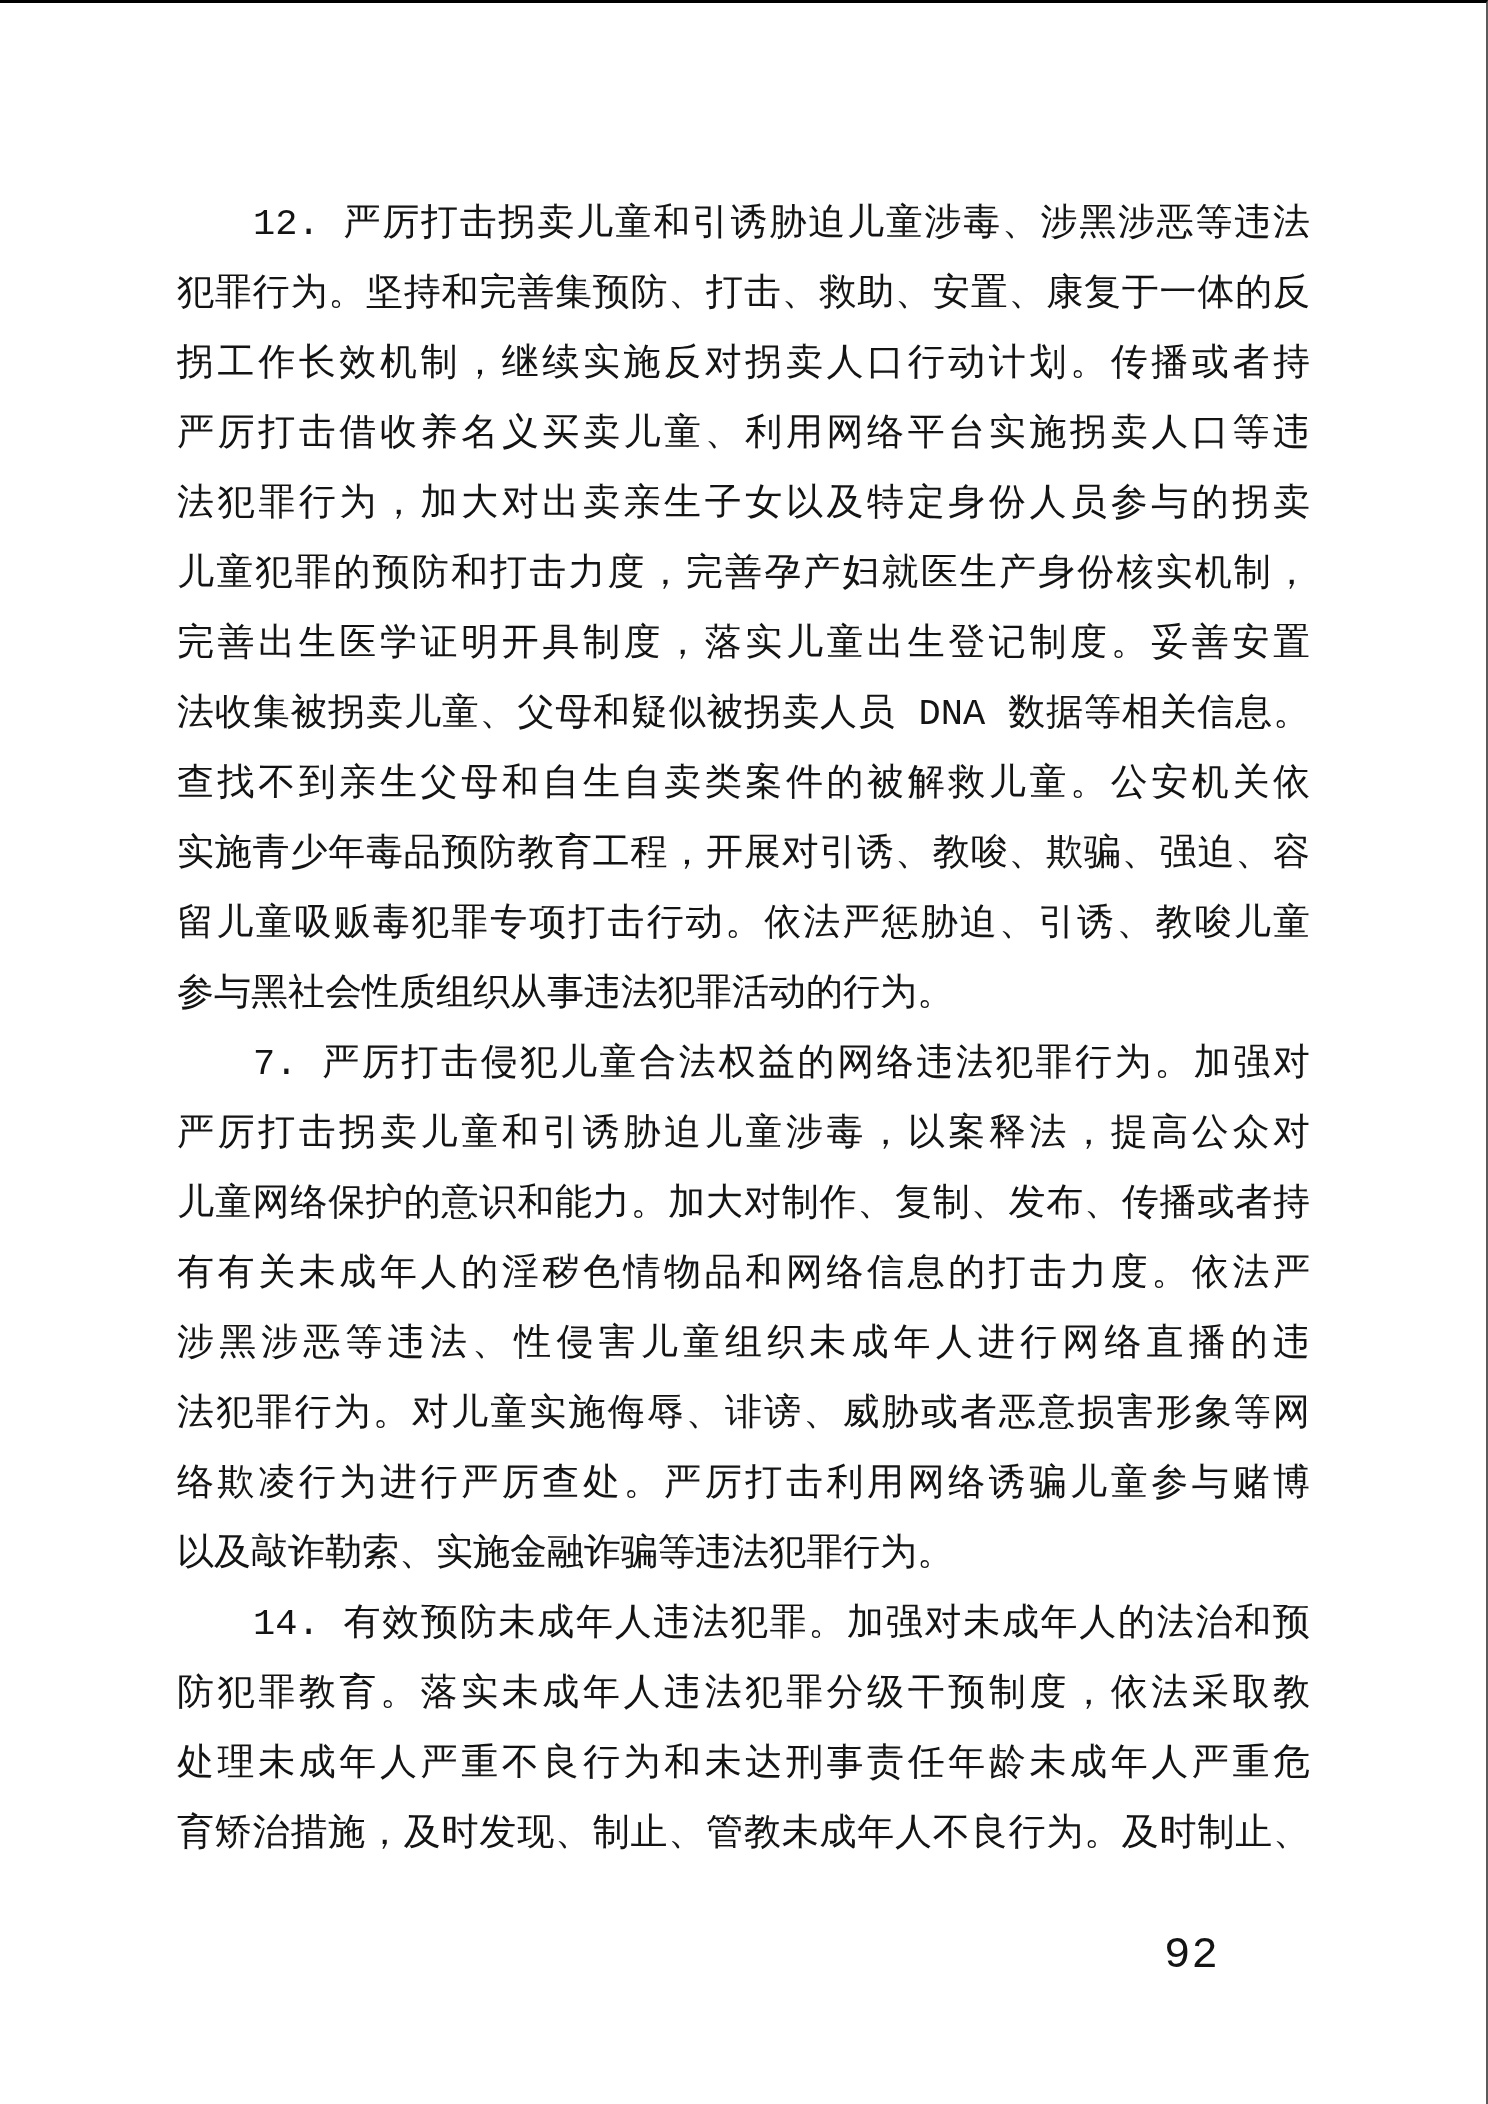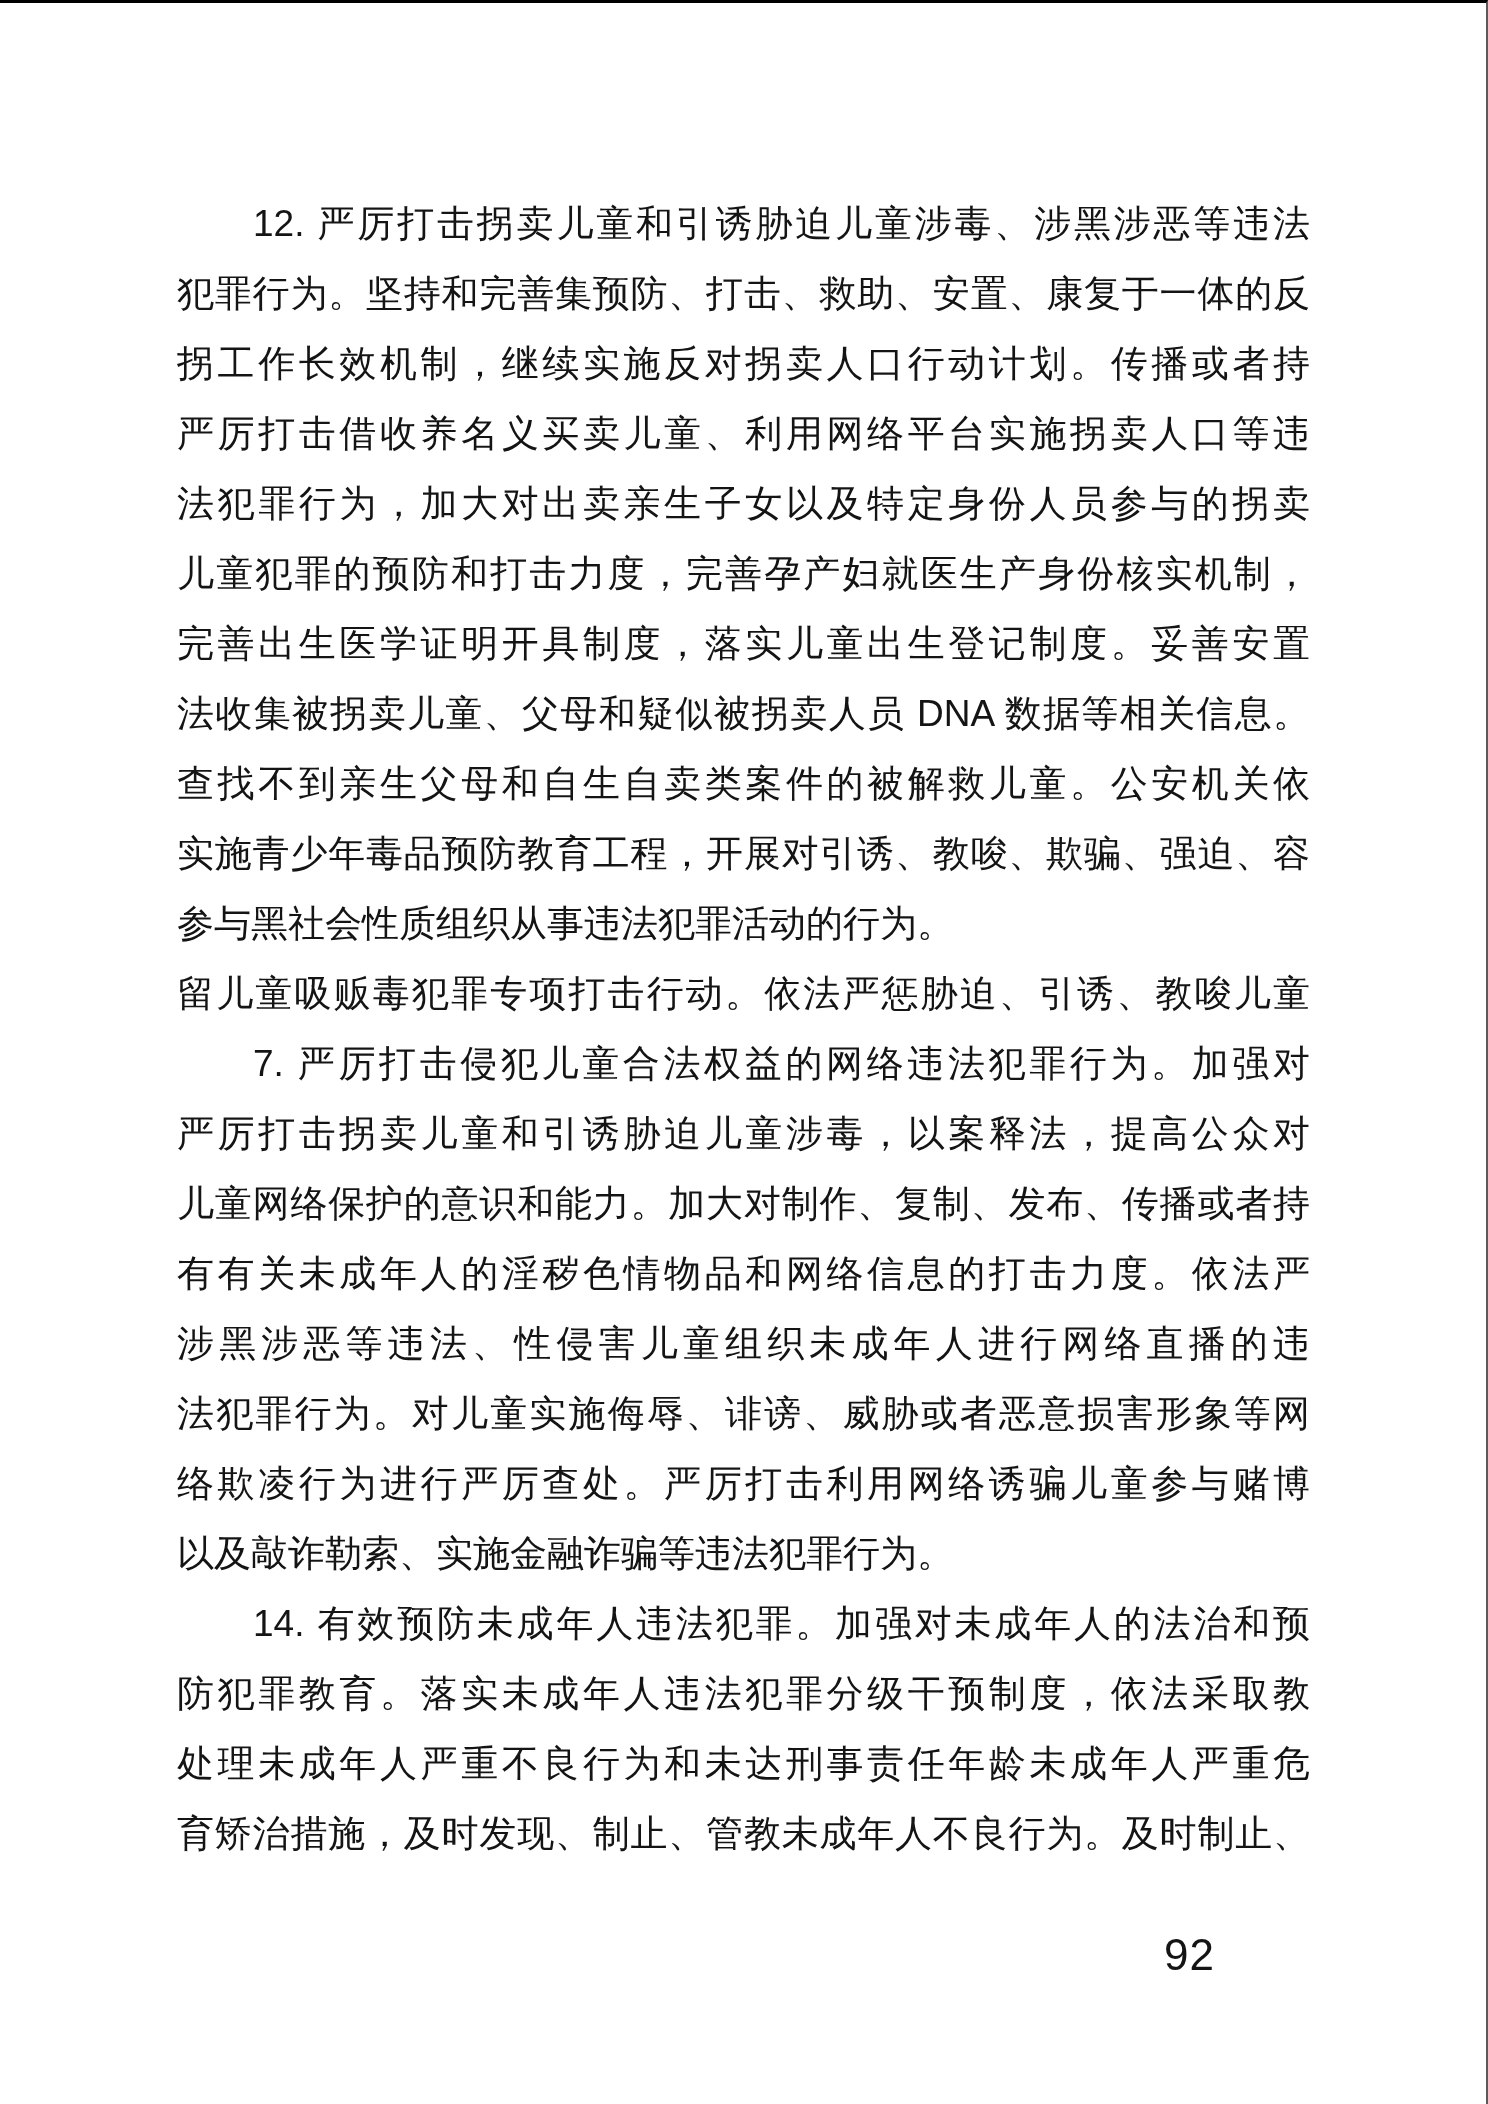--- a/index.html
+++ b/index.html
@@ -9,21 +9,21 @@
   }
   .page {
     position: relative;
     width: 1488px;
     height: 2104px;
     background: #ffffff;
     box-sizing: border-box;
     border-top: 3px solid #000000;
     border-right: 2px solid #5a5a5a;
     overflow: hidden;
-    font-family: Liberation Sans, sans-serif;
+    font-family: Liberation Mono, monospace;
   }
   .textblock {
     position: absolute;
     left: 177px;
     top: 186px;
     width: 1133px;
     color: #141414;
     font-size: 37px;
   }
   .line {
@@ -58,22 +58,22 @@
       <div class="line j ind">12. 严厉打击拐卖儿童和引诱胁迫儿童涉毒、涉黑涉恶等违法</div>
       <div class="line j">犯罪行为。坚持和完善集预防、打击、救助、安置、康复于一体的反</div>
       <div class="line j">拐工作长效机制，继续实施反对拐卖人口行动计划。传播或者持</div>
       <div class="line j">严厉打击借收养名义买卖儿童、利用网络平台实施拐卖人口等违</div>
       <div class="line j">法犯罪行为，加大对出卖亲生子女以及特定身份人员参与的拐卖</div>
       <div class="line j">儿童犯罪的预防和打击力度，完善孕产妇就医生产身份核实机制，</div>
       <div class="line j">完善出生医学证明开具制度，落实儿童出生登记制度。妥善安置</div>
       <div class="line j">法收集被拐卖儿童、父母和疑似被拐卖人员 DNA 数据等相关信息。</div>
       <div class="line j">查找不到亲生父母和自生自卖类案件的被解救儿童。公安机关依</div>
       <div class="line j">实施青少年毒品预防教育工程，开展对引诱、教唆、欺骗、强迫、容</div>
+      <div class="line j">留儿童吸贩毒犯罪专项打击行动。依法严惩胁迫、引诱、教唆儿童</div>
       <div class="line">参与黑社会性质组织从事违法犯罪活动的行为。</div>
-      <div class="line j">留儿童吸贩毒犯罪专项打击行动。依法严惩胁迫、引诱、教唆儿童</div>
       <div class="line j ind">7. 严厉打击侵犯儿童合法权益的网络违法犯罪行为。加强对</div>
       <div class="line j">严厉打击拐卖儿童和引诱胁迫儿童涉毒，以案释法，提高公众对</div>
       <div class="line j">儿童网络保护的意识和能力。加大对制作、复制、发布、传播或者持</div>
       <div class="line j">有有关未成年人的淫秽色情物品和网络信息的打击力度。依法严</div>
       <div class="line j">涉黑涉恶等违法、性侵害儿童组织未成年人进行网络直播的违</div>
       <div class="line j">法犯罪行为。对儿童实施侮辱、诽谤、威胁或者恶意损害形象等网</div>
       <div class="line j">络欺凌行为进行严厉查处。严厉打击利用网络诱骗儿童参与赌博</div>
       <div class="line">以及敲诈勒索、实施金融诈骗等违法犯罪行为。</div>
       <div class="line j ind">14. 有效预防未成年人违法犯罪。加强对未成年人的法治和预</div>
       <div class="line j">防犯罪教育。落实未成年人违法犯罪分级干预制度，依法采取教</div>

